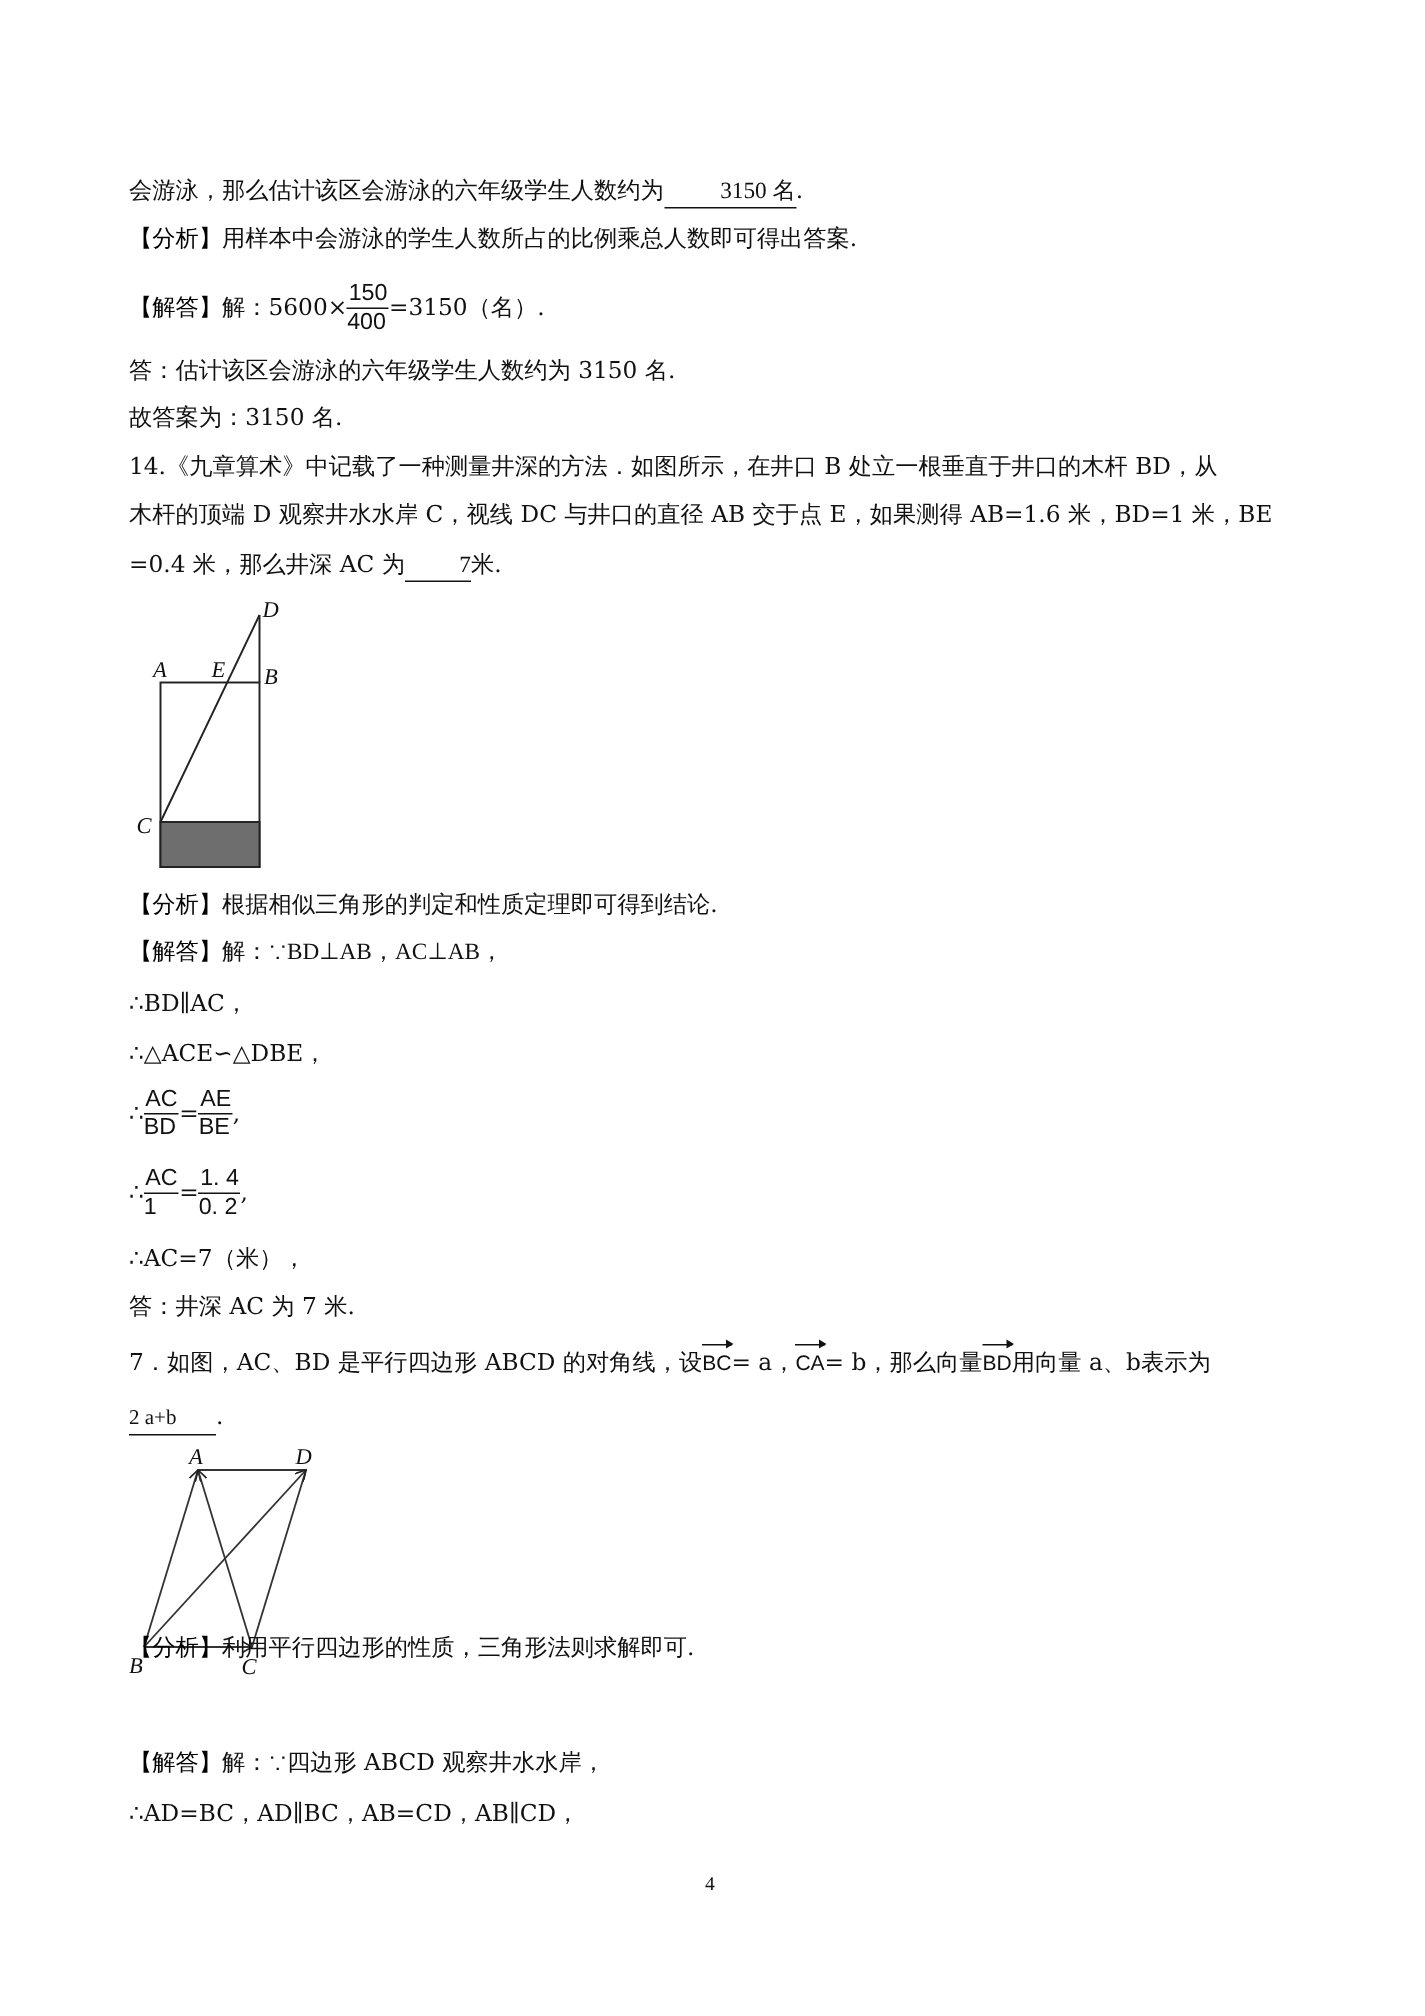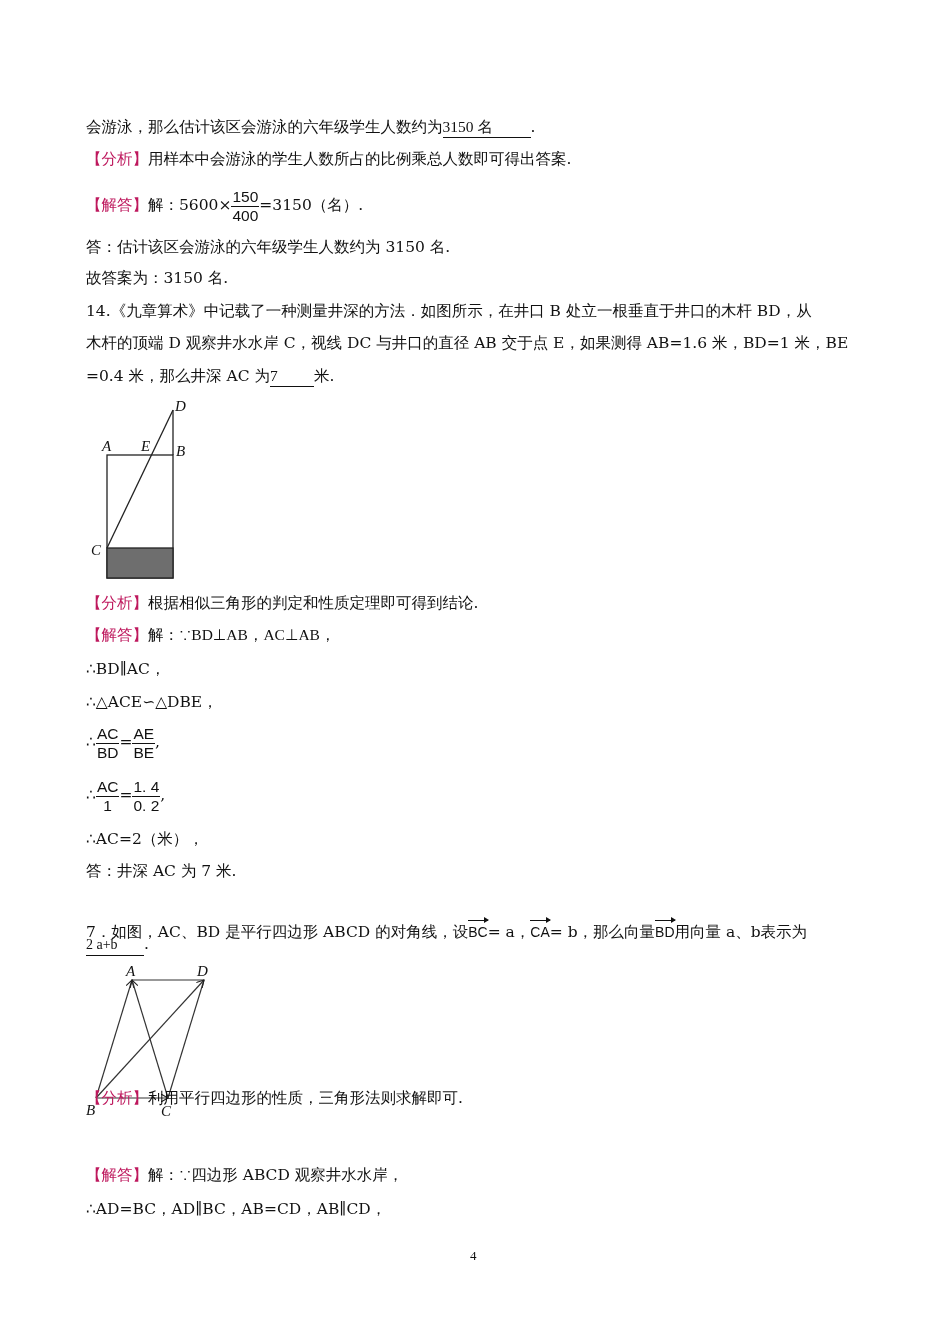--- a/index.html
+++ b/index.html
@@ -1,26 +1,26 @@
 <!DOCTYPE html>
 <html><head>
 <meta charset="utf-8">
 <style>
   html, body { margin: 0; padding: 0; background: #ffffff; }
   body { width: 950px; height: 1344px; position: relative; overflow: hidden;
          font-family: "DejaVu Serif", "Liberation Serif", serif; color: #111; }
   .line { position: absolute; left: 86px; font-size: 15.5px; line-height: 20px; white-space: nowrap; }
-  .lbl { color: #be185d; }
+  .lbl { color: #000000; }
   .it { font-style: italic; font-family: "Liberation Serif", serif; }
   .num { font-family: "Liberation Serif", serif; }
-  .blank { display: inline-block; border-bottom: 1px solid #111; text-align: left; }
-  .frac { display: inline-block; vertical-align: middle; text-align: center; font-family: "Liberation Sans", sans-serif; }
+  .blank { display: inline-block; border-bottom: 1px solid #111; text-align: right; }
+  .frac { display: inline-block; vertical-align: middle; font-family: "Liberation Sans", sans-serif; }
   .frac .n { display: block; border-bottom: 1px solid #111; padding: 0 1px; line-height: 18px; }
   .frac .d { display: block; line-height: 18px; }
-  .vec { display: inline-block; position: relative; font-family: "Liberation Sans", sans-serif; font-size: 14px; margin-top: 24px; }
+  .vec { display: inline-block; position: relative; font-family: "Liberation Sans", sans-serif; font-size: 14px; }
   .vec::before { content: ""; position: absolute; left: 0; right: 0; top: -2px; border-top: 1px solid #111; }
   .vec::after { content: ""; position: absolute; right: -1px; top: -5px; border-left: 5px solid #111; border-top: 3px solid transparent; border-bottom: 3px solid transparent; }
   .pagenum { position: absolute; left: 470px; top: 1248px; font-size: 13px; font-family: "Liberation Serif", serif; }
   svg { position: absolute; }
   svg text { font-family: "Liberation Serif", serif; font-style: italic; font-size: 15px; fill: #111; }
 </style>
 </head>
 <body>
 
 <div class="line" style="top:117px">
@@ -60,21 +60,21 @@
   <span class="lbl">【解答】</span><span>解：∵BD⊥AB，AC⊥AB，</span>
 </div>
 <div class="line" style="top:659px">∴BD∥AC，</div>
 <div class="line" style="top:692px">∴△ACE∽△DBE，</div>
 <div class="line" style="top:722px; line-height:40px">
   <span>∴</span><span class="frac"><span class="n">AC</span><span class="d">BD</span></span><span>=</span><span class="frac"><span class="n">AE</span><span class="d">BE</span></span><span>,</span>
 </div>
 <div class="line" style="top:775px; line-height:40px">
   <span>∴</span><span class="frac"><span class="n">AC</span><span class="d">1</span></span><span>=</span><span class="frac"><span class="n">1. 4</span><span class="d">0. 2</span></span><span>,</span>
 </div>
-<div class="line" style="top:829px">∴AC=2（米），</div>
+<div class="line" style="top:829px">∴AC=7（米），</div>
 <div class="line" style="top:861px">答：井深 AC 为 7 米.</div>
 
 <div class="line" style="top:898px">
   <span>7．如图，AC、BD 是平行四边形 ABCD 的对角线，设</span><span class="vec">BC</span><span>= a，</span><span class="vec">CA</span><span>= b，那么向量</span><span class="vec">BD</span><span>用向量 a、b表示为</span>
 </div>
 <div class="line" style="top:934px">
   <span class="blank" style="width:58px; text-align:left; font-family:Liberation Serif, serif; font-size:14px">2 a+b</span><span>.</span>
 </div>
 
 <svg style="left:82px; top:960px" width="150" height="162" viewBox="0 0 150 162">

